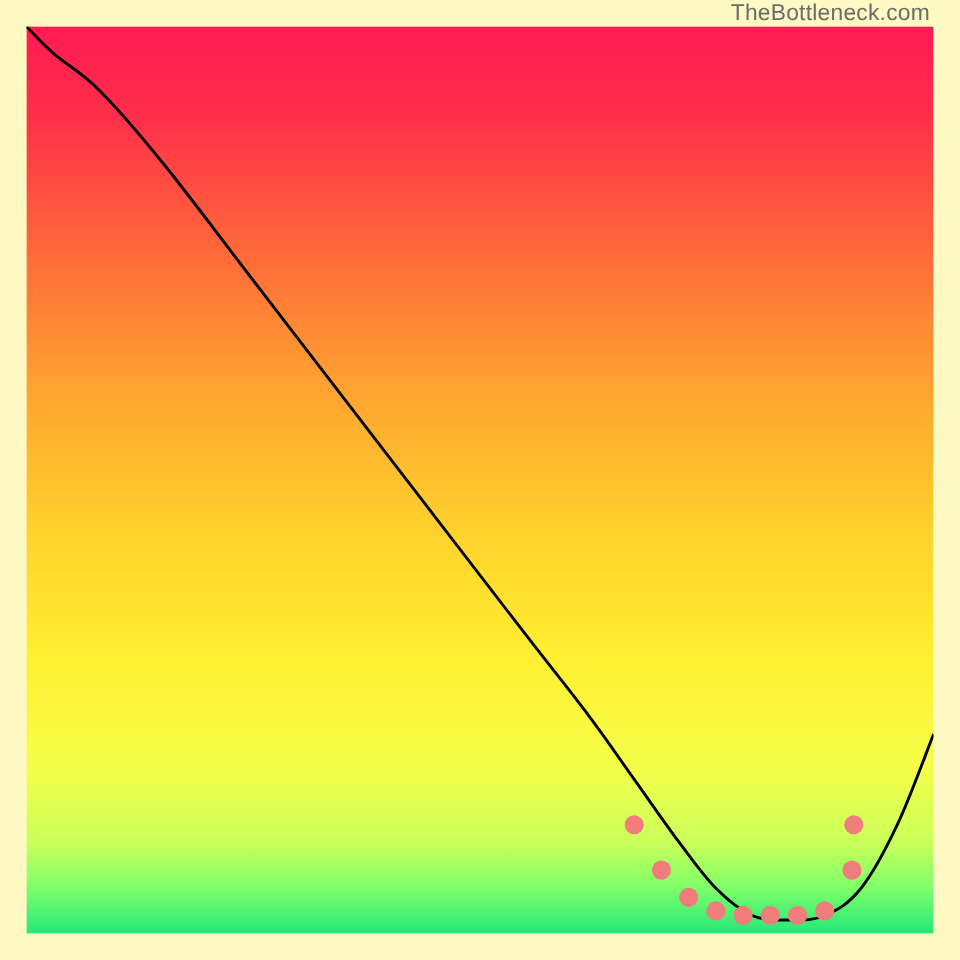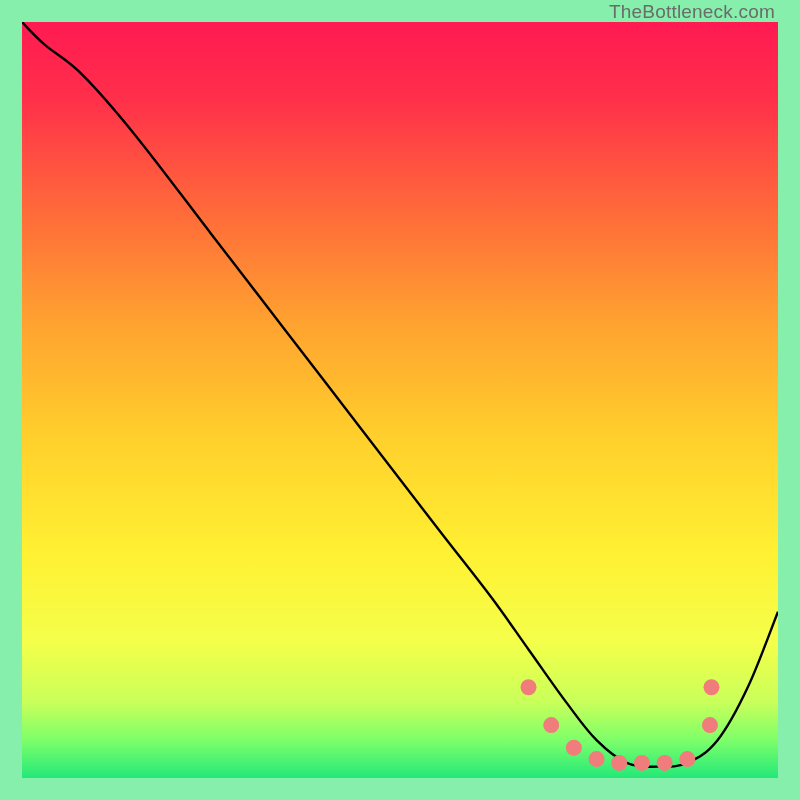--- a/index.html
+++ b/index.html
@@ -1,21 +1,21 @@
 <!DOCTYPE html>
 <html><head>
 <meta charset="utf-8">
 <style>
   * { margin: 0; padding: 0; box-sizing: border-box; }
   html, body { width: 800px; height: 800px; background: #000; overflow: hidden; }
   .frame {
     position: absolute;
     top: 0; left: 0;
     width: 800px; height: 800px;
-    background: #86efac;
+    background: #fef9c3;
   }
   .plot-area {
     position: absolute;
     left: 22px;
     top: 22px;
     width: 756px;
     height: 756px;
   }
   .gradient {
     position: absolute;

